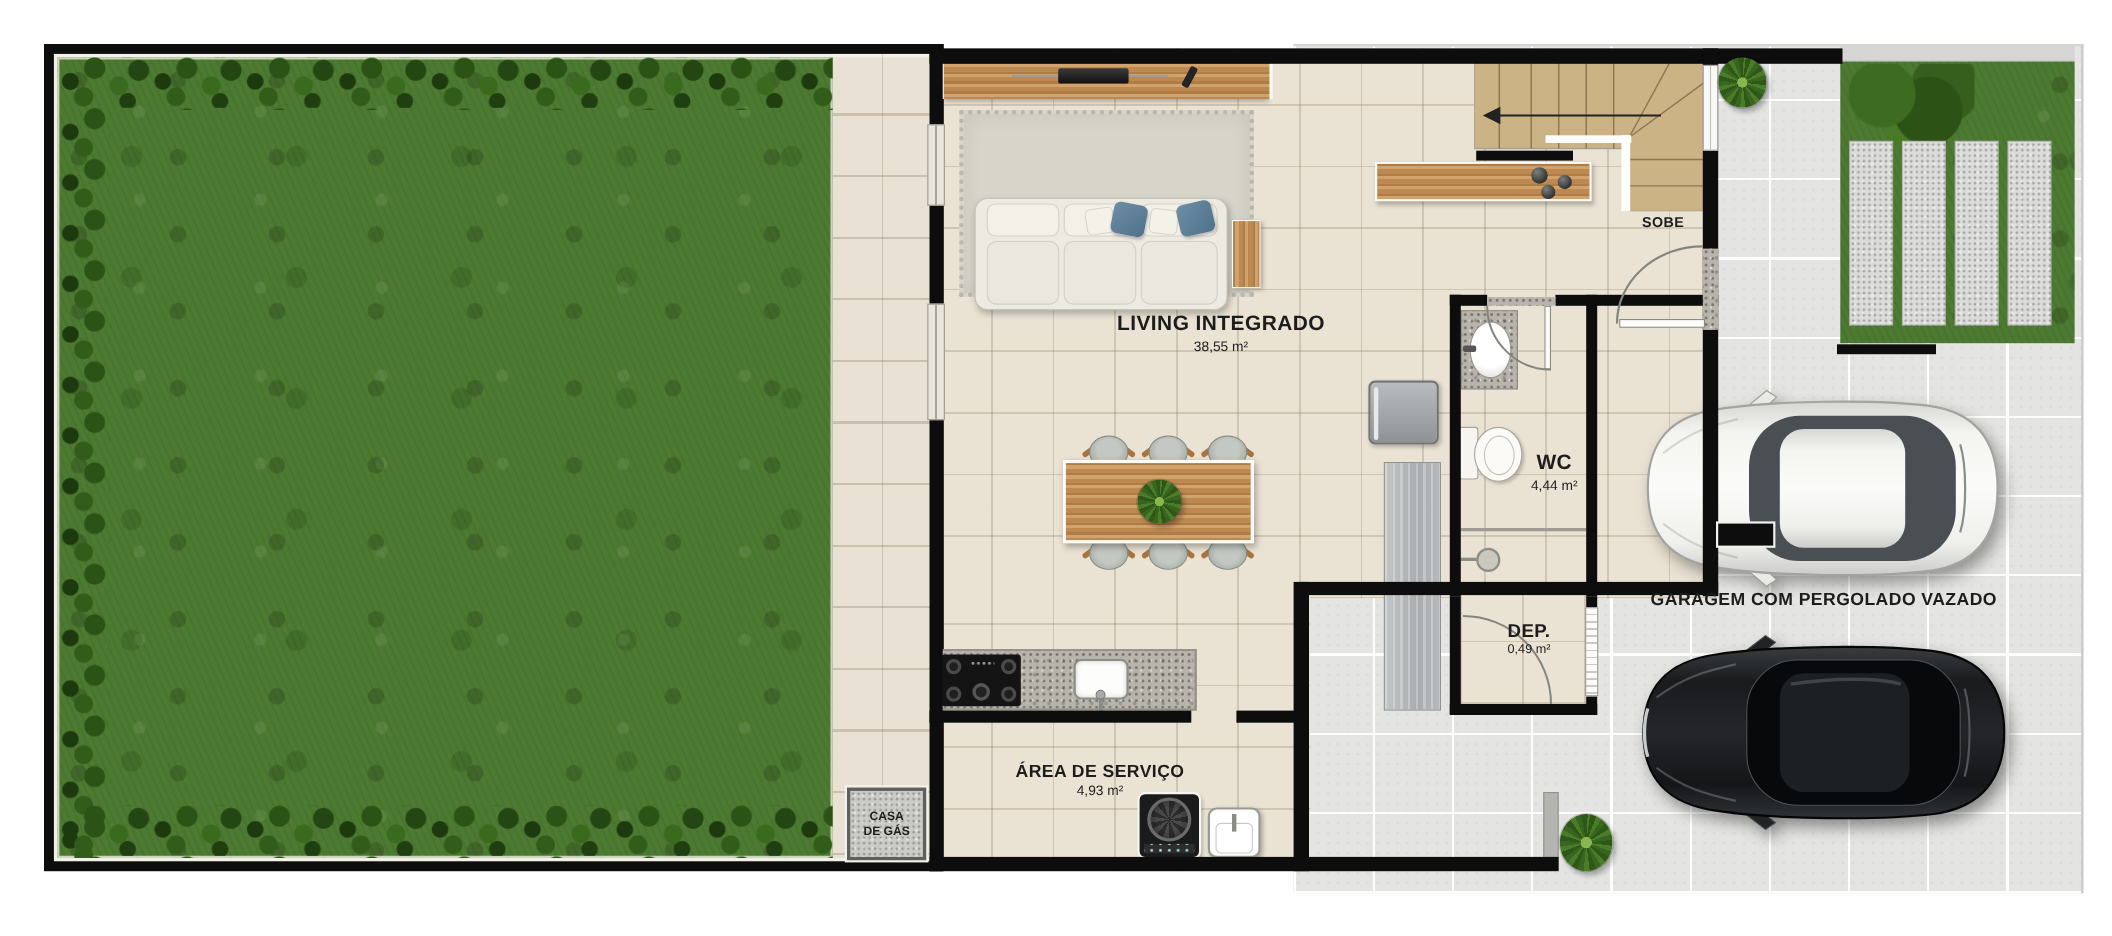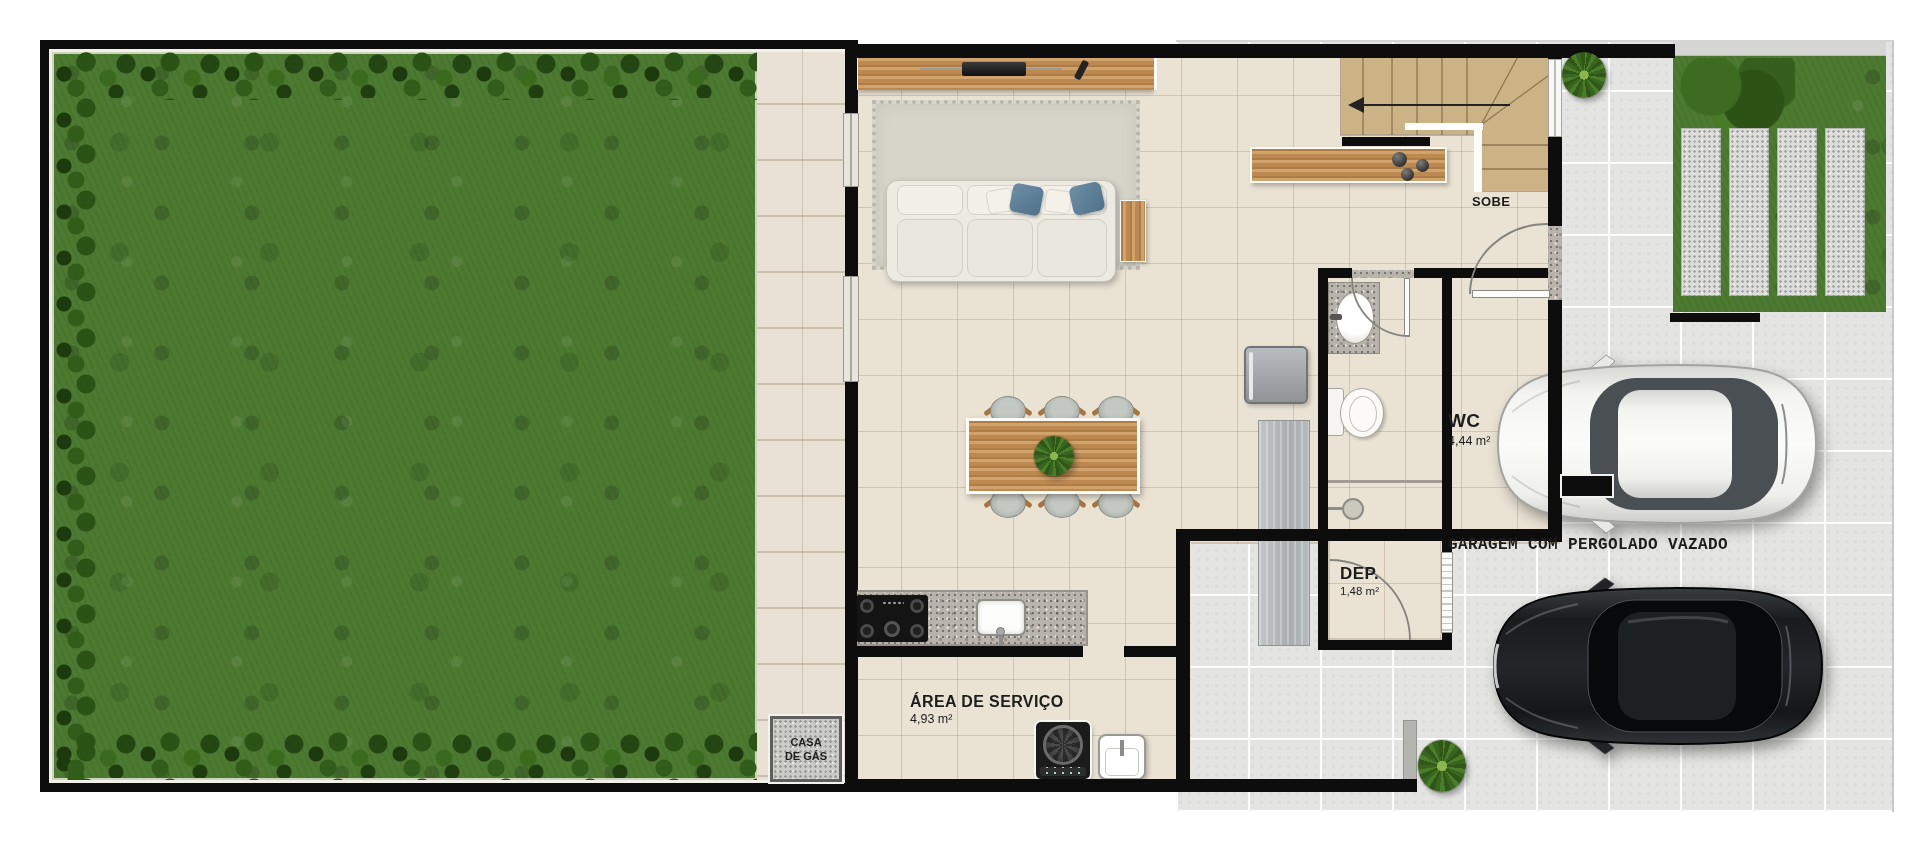--- a/index.html
+++ b/index.html
@@ -44,21 +44,21 @@
      repeating-linear-gradient(180deg, rgba(120,70,20,.28) 0 2px, rgba(255,226,180,.22) 2px 5px, rgba(150,95,40,.16) 5px 9px);}
   .wood-v{background-color:#c49158;background-image:
      repeating-linear-gradient(90deg, rgba(120,70,20,.28) 0 2px, rgba(255,226,180,.22) 2px 5px, rgba(150,95,40,.16) 5px 9px);}
   .wall{background:#0d0d0d;z-index:10;}
   .plant{border-radius:50%;z-index:15;background:
      radial-gradient(circle at 50% 50%, #8ab650 0 14%, transparent 15%),
      repeating-conic-gradient(from 8deg, #2e5718 0 13deg, #4a7d28 13deg 25deg, #386621 25deg 38deg);
      box-shadow:0 0 0 1px rgba(0,0,0,.18), 3px 4px 5px rgba(0,0,0,.28);}
 
   
-  .lbl{position:absolute;text-align:left;line-height:1.2;z-index:40;color:#1c1c1c;}
+  .lbl{position:absolute;text-align:center;line-height:1.2;z-index:40;color:#1c1c1c;}
   .lbl-n{font-weight:bold;letter-spacing:.4px;}
   .lbl-a{font-size:12.5px;margin-top:1px;}
 
   
   .chair{position:absolute;width:44px;height:34px;z-index:6;}
   .chair .seat{position:absolute;left:4px;top:2px;width:36px;height:30px;border-radius:50%;
      background:radial-gradient(circle at 50% 45%, #c3c8c2 0 45%, #99a199 100%);border:1px solid #858c85;}
   .chair .arm{position:absolute;width:17px;height:5px;background:#a9743e;border-radius:3px;top:13px;}
   .chair .arm.l{left:-3px;transform:rotate(-36deg);}
   .chair .arm.r{right:-3px;transform:rotate(36deg);}
@@ -290,29 +290,33 @@
     <rect x="110" y="26" width="194" height="132" rx="46" fill="#08090a" stroke="#4e5255" stroke-width="1"></rect>
     <rect x="140" y="38" width="118" height="108" rx="22" fill="#1d2023"></rect>
     <path d="M150,48 C190,42 230,42 250,48" stroke="rgba(255,255,255,0.16)" fill="none" stroke-width="3"></path>
     <path d="M308,52 C314,72 314,112 308,132" stroke="#515559" fill="none" stroke-width="2"></path>
   </svg>
 
   <div class="abs plant" style="left:1562px;top:52px;width:44px;height:46px;"></div>
   <div class="abs plant" style="left:1418px;top:740px;width:48px;height:52px;"></div>
   <div class="abs" style="left:1403px;top:720px;width:14px;height:60px;background:#b4b4b0;border:1px solid #93938f;z-index:9;"></div>
 
-  <div class="lbl" style="left:1448px;top:410px;width:90px;">
+  <div class="lbl" style="left:1015px;top:284px;width:190px;">
+    <div class="lbl-n" style="font-size:19px;">LIVING INTEGRADO</div>
+    <div class="lbl-a">38,55 m²</div>
+  </div>
+  <div class="lbl" style="left:1368px;top:410px;width:90px;">
     <div class="lbl-n" style="font-size:19px;">WC</div>
     <div class="lbl-a">4,44 m²</div>
   </div>
   <div class="lbl" style="left:1340px;top:564px;width:100px;">
     <div class="lbl-n" style="font-size:17px;">DEP.</div>
-    <div class="lbl-a" style="font-size:11.5px;">1,48 m²</div>
+    <div class="lbl-a" style="font-size:11.5px;">0,49 m²</div>
   </div>
   <div class="lbl" style="left:910px;top:692px;width:180px;">
     <div class="lbl-n" style="font-size:16px;">ÁREA DE SERVIÇO</div>
     <div class="lbl-a">4,93 m²</div>
   </div>
-  <div class="lbl" style="left:1448px;top:536px;width:420px;font-family:Liberation Mono, monospace;">
+  <div class="lbl" style="left:1448px;top:536px;width:420px;">
     <div class="lbl-n" style="font-size:16px;">GARAGEM COM PERGOLADO VAZADO</div>
   </div>
 
 </div>
 
 </body></html>

